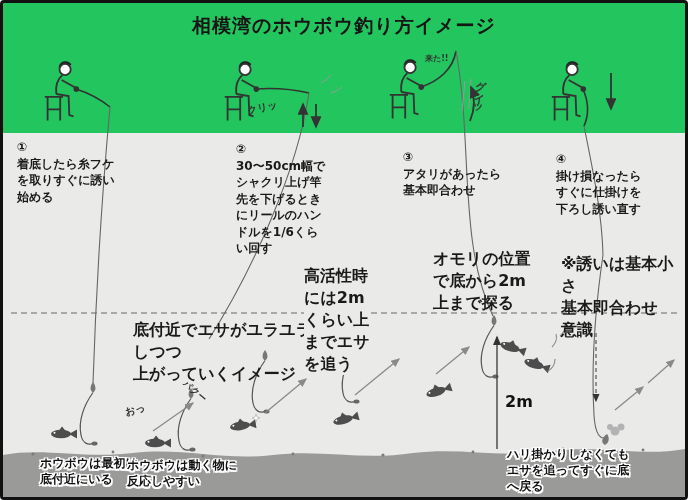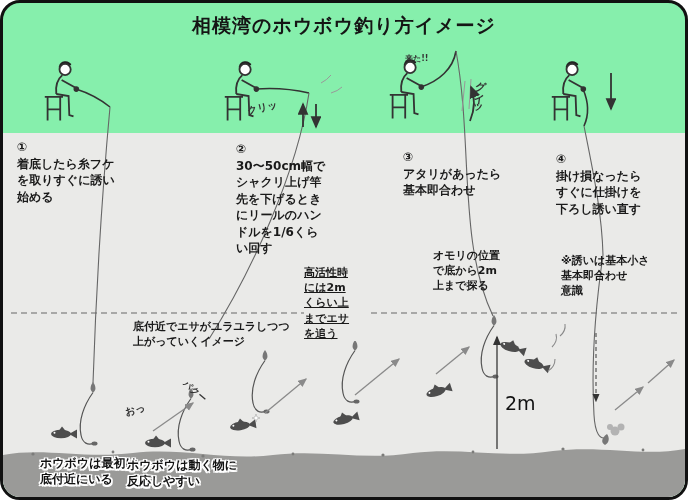--- a/index.html
+++ b/index.html
@@ -1,36 +1,36 @@
 <!DOCTYPE html>
 <html><head>
 <meta charset="utf-8">
 <style>
   html,body{margin:0;padding:0;background:#fff;}
   #canvas{
     position:relative;width:682px;height:494px;margin:0;
-    border:3px solid #111;border-radius:20px;overflow:hidden;
-    background:#86efac;font-family:"DejaVu Sans",sans-serif;color:#1a1a1a;
+    border:3px solid #111;border-radius:4px;overflow:hidden;
+    background:#22c55e;font-family:"DejaVu Sans",sans-serif;color:#1a1a1a;
   }
   .water{position:absolute;left:0;right:0;top:130px;bottom:0;background:#eaeae8;}
   .art{position:absolute;left:0;top:0;}
   .title{
     position:absolute;left:0;right:0;top:10px;text-align:center;
     font-size:19px;font-weight:bold;letter-spacing:1px;color:#151515;
   }
   .txt{position:absolute;white-space:pre-line;font-weight:bold;line-height:1.38;}
   .step{font-size:12px;}
-  .ann{font-size:11px;}
+  .ann{font-size:16px;}
   .floor-note{
     font-size:12px;line-height:1.35;color:#111;
     text-shadow:-1.5px -1.5px 0 #fff,1.5px -1.5px 0 #fff,-1.5px 1.5px 0 #fff,
                 1.5px 1.5px 0 #fff,0 -1.5px 0 #fff,0 1.5px 0 #fff,-1.5px 0 0 #fff,1.5px 0 0 #fff;
   }
   .sfx{position:absolute;font-weight:bold;color:#333;white-space:nowrap;}
-  .depth{position:absolute;font-size:19px;font-weight:normal;color:#111;}
+  .depth{position:absolute;font-size:16px;font-weight:bold;color:#111;}
 </style>
 </head>
 <body>
 
 <div id="canvas">
 
   <div class="water"></div>
 
   <svg class="art" width="682" height="494" viewBox="0 0 682 494">
     <defs>
@@ -167,37 +167,40 @@
   <div class="txt step" style="left:400px;top:146px;width:130px;">③
 アタリがあったら
 基本即合わせ</div>
   <div class="txt step" style="left:553px;top:148px;width:118px;">④
 掛け損なったら
 すぐに仕掛けを
 下ろし誘い直す</div>
 
   <div class="txt ann" style="left:110px;top:316px;width:190px;margin-left:20px;">底付近でエサがユラユラしつつ
 上がっていくイメージ</div>
-  <div class="txt ann" style="left:301px;top:262px;width:66px;background:#eaeae8;text-decoration:underline;">高活性時
+  <div class="txt ann" style="left:301px;top:262px;width:66px;background:#eaeae8;">高活性時
 には2m
 くらい上
 までエサ
 を追う</div>
   <div class="txt ann" style="left:430px;top:245px;width:100px;">オモリの位置
 で底から2m
 上まで探る</div>
   <div class="txt ann" style="left:558px;top:250px;width:116px;">※誘いは基本小さ
 基本即合わせ
 意識</div>
   <div class="depth" style="left:502px;top:389px;">2m</div>
 
   <div class="sfx" style="left:244px;top:98px;font-size:10px;transform:rotate(-12deg);">クリッ</div>
   <div class="sfx" style="left:468px;top:70px;font-size:11px;writing-mode:vertical-rl;text-orientation:upright;transform:rotate(8deg);">グイッ</div>
-  <div class="sfx" style="left:402px;top:50px;font-size:8px;">来た!!</div>
+  <div class="sfx" style="left:422px;top:50px;font-size:8px;">来た!!</div>
   <div class="sfx" style="left:178px;top:382px;font-size:9px;transform:rotate(40deg);">パクー</div>
   <div class="sfx" style="left:122px;top:400px;font-size:10px;transform:rotate(-14deg);">おっ</div>
 
   <div class="txt floor-note" style="left:28px;top:452px;width:120px;margin-left:9px;">ホウボウは最初は
 底付近にいる</div>
   <div class="txt floor-note" style="left:124px;top:454px;width:125px;">ホウボウは動く物に
 反応しやすい</div>
+  <div class="txt floor-note" style="left:504px;top:443px;width:150px;">ハリ掛かりしなくても
+エサを追ってすぐに底
+へ戻る</div>
 
 </div>
 
 </body></html>

